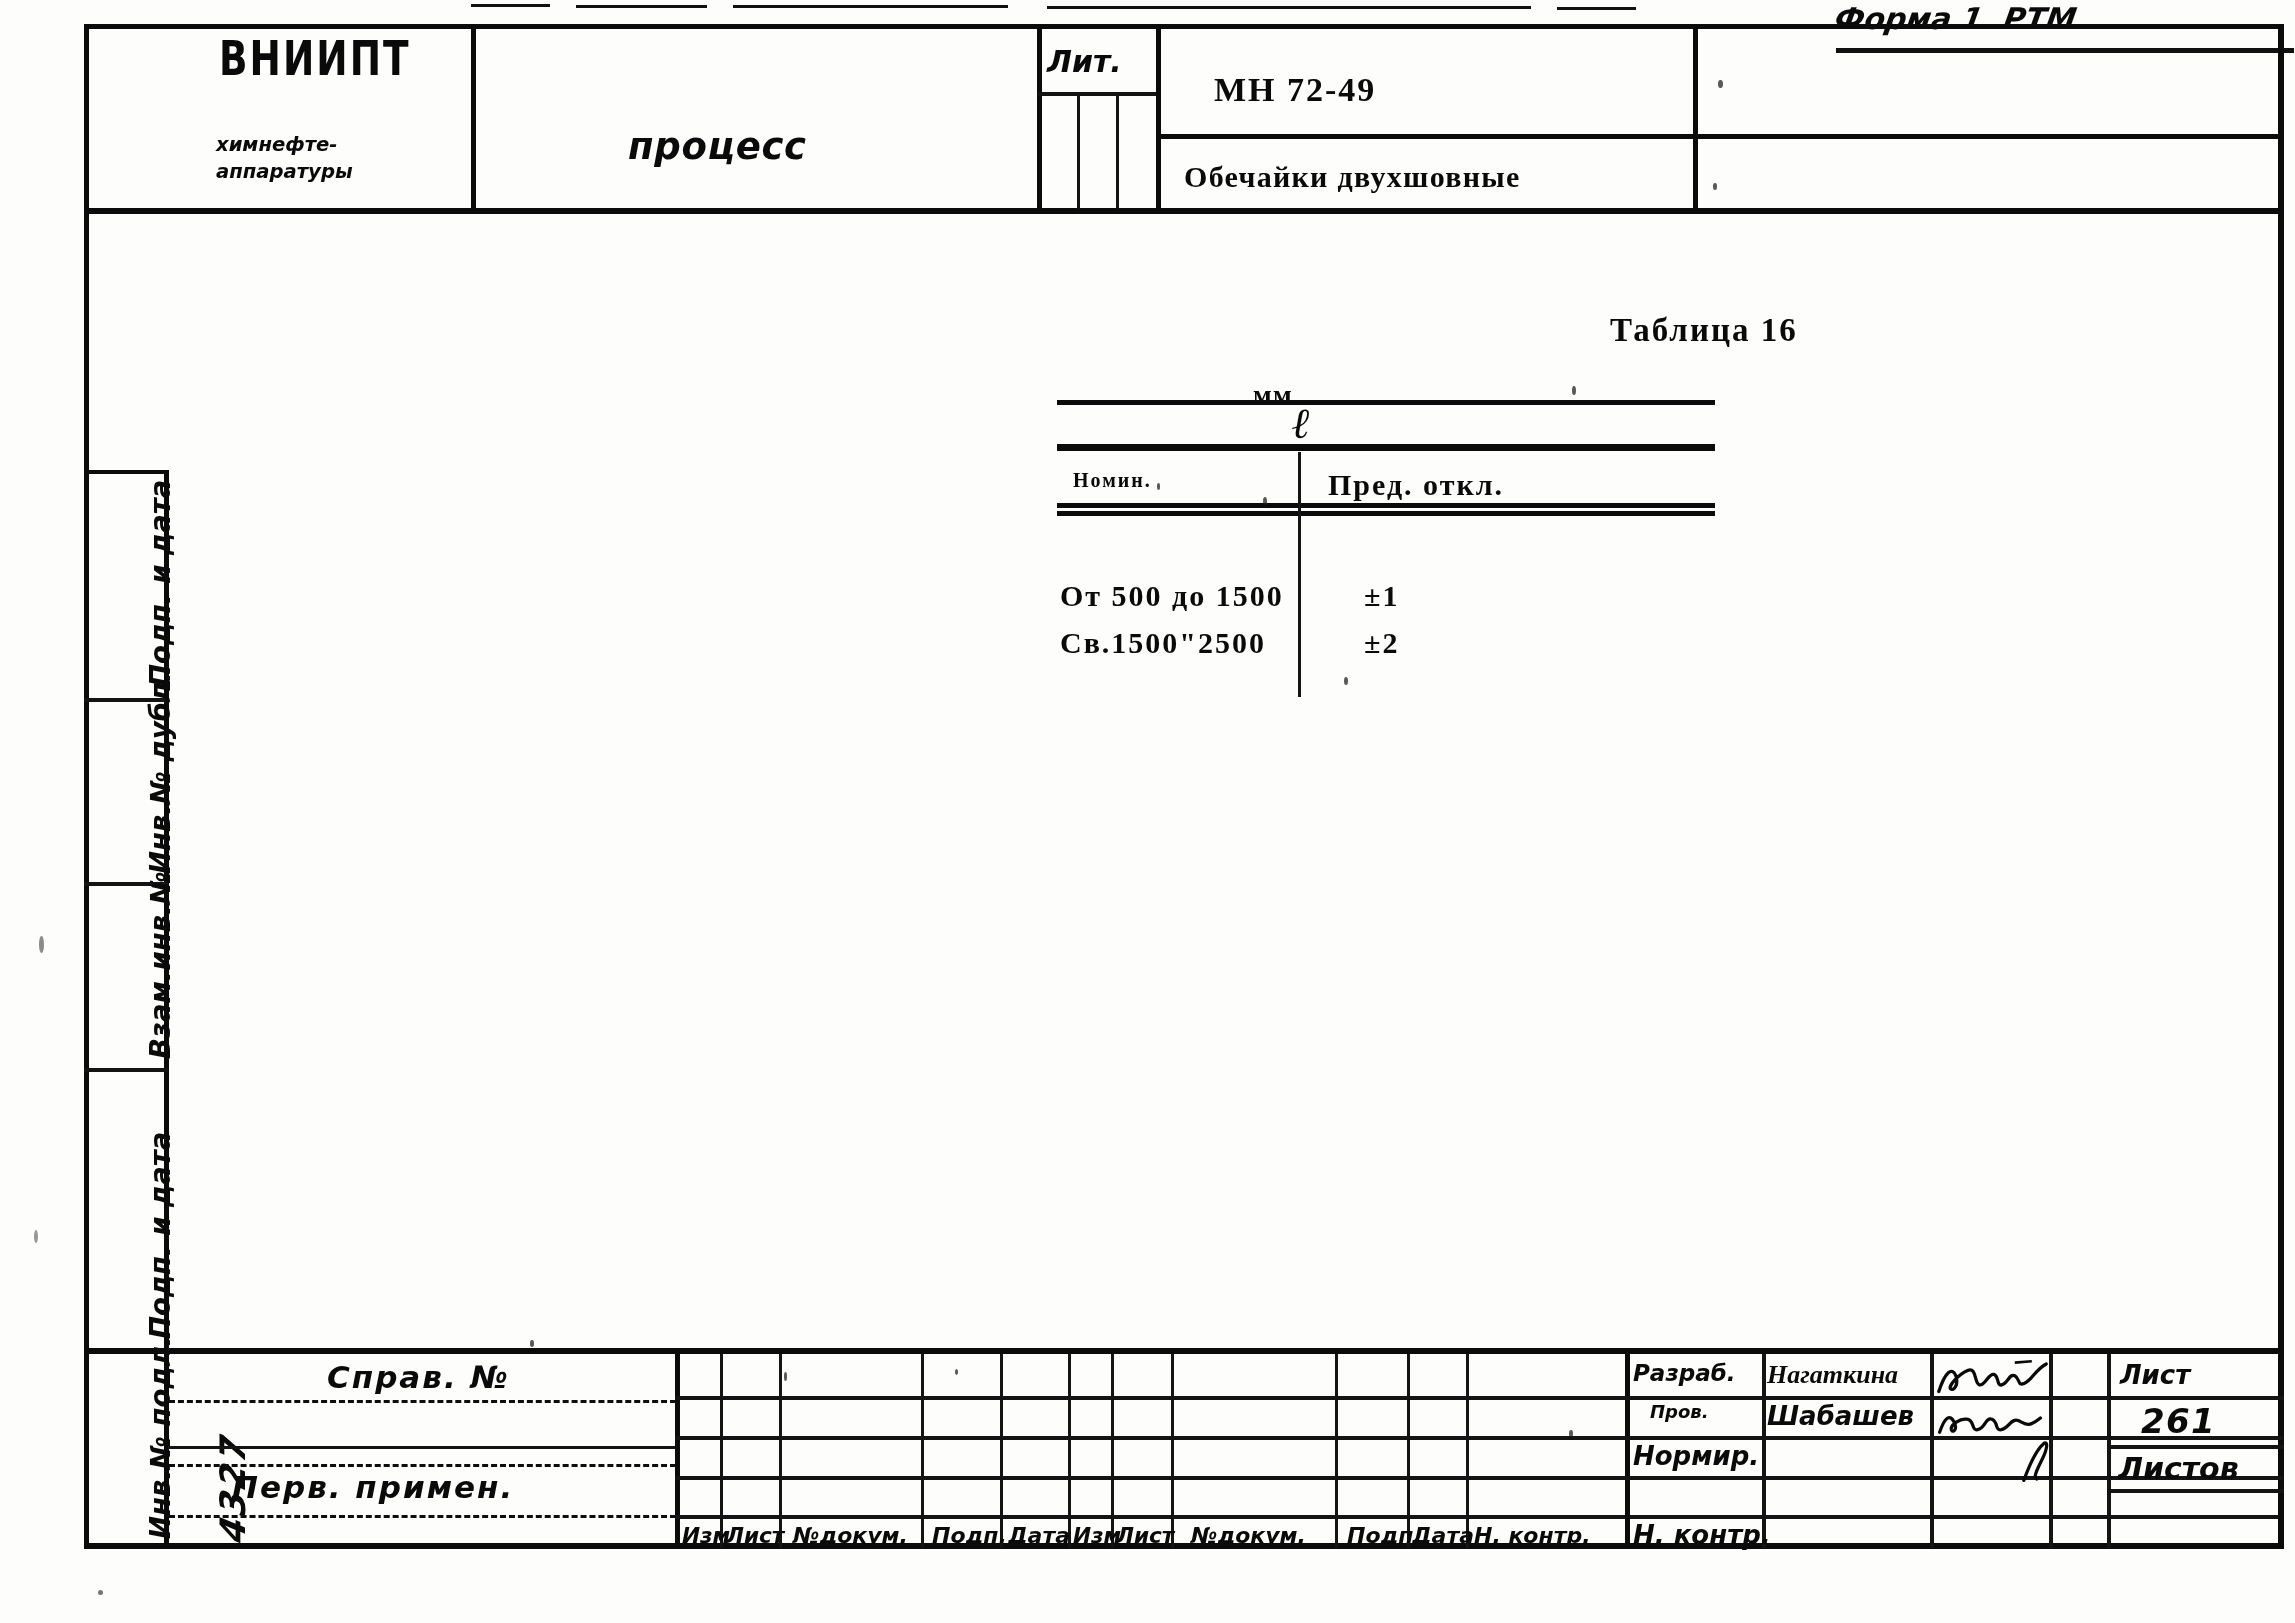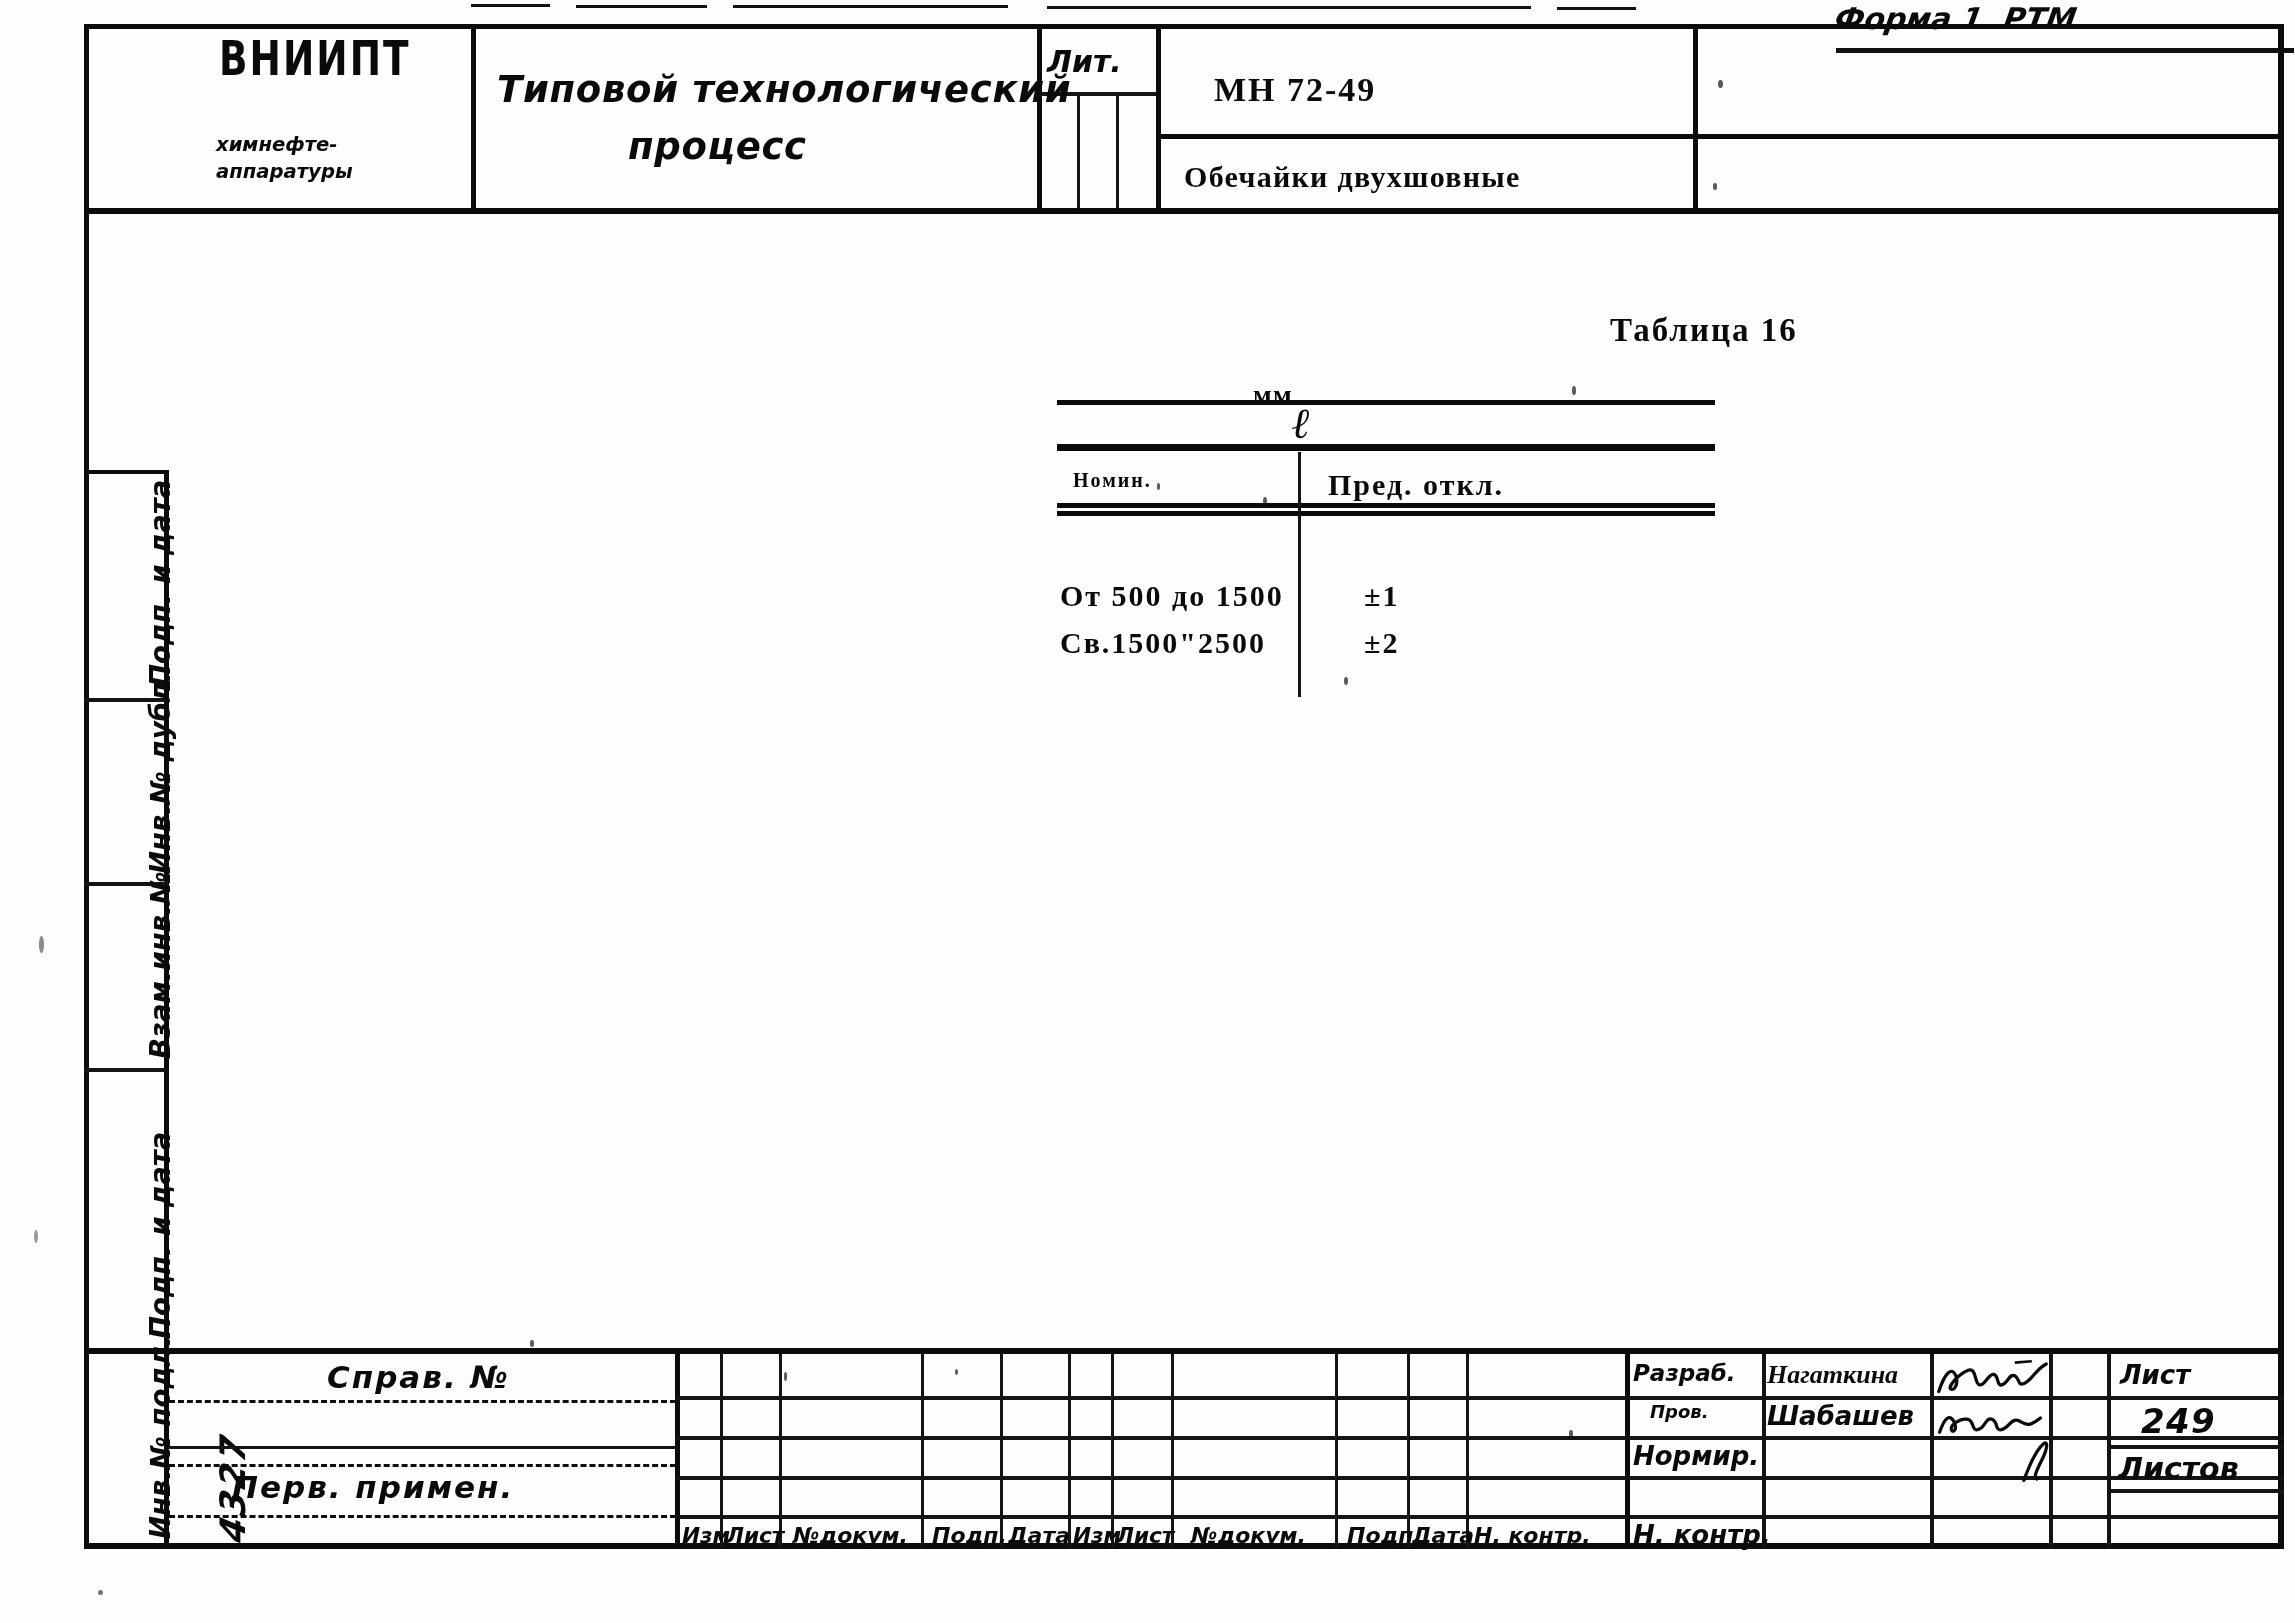--- a/index.html
+++ b/index.html
@@ -129,21 +129,20 @@
   <div class="vline" style="left:1693px;top:23.6px;width:4.6px;height:185px;"></div>
 
   <div class="hline thin" style="left:1038px;top:92px;width:118px;height:3.9px;"></div>
   <div class="vline thin" style="left:1077px;top:96px;width:3.3px;height:113px;"></div>
   <div class="vline thin" style="left:1116px;top:96px;width:3.3px;height:113px;"></div>
 
   <div id="logo-big" style="left:219px;top:30px;">ВНИИПТ</div>
   <div class="logo-sub" style="left:216px;top:133px;">химнефте-</div>
   <div class="logo-sub" style="left:216px;top:160px;">аппаратуры</div>
 
-  <div class="txt hand" style="left:497px;top:71px;font-size:37px;letter-spacing:0.7px;">Типовой технологический</div>
   <div class="txt hand" style="left:628px;top:128px;font-size:37px;letter-spacing:0.7px;">процесс</div>
 
   <div class="txt hand" style="left:1047px;top:47px;font-size:30px;">Лит.</div>
 
   <div class="txt mono-ru" style="left:1214px;top:73px;font-size:34px;letter-spacing:2px;">МН 72-49</div>
   <div class="txt mono-ru" style="left:1184px;top:162px;font-size:30px;letter-spacing:1.3px;">Обечайки двухшовные</div>
 
   <div class="speck" style="left:1718px;top:80px;width:4.6px;height:7.9px;"></div>
   <div class="speck" style="left:1713px;top:183px;width:3.9px;height:6.5px;"></div>
 
@@ -267,21 +266,21 @@
     <path d="M4 40 C12 16, 20 12, 26 24 C32 36, 24 42, 22 36 C20 28, 36 18, 46 20
              C58 22, 52 38, 62 36 C74 34, 74 16, 84 20 C94 24, 88 38, 98 36
              C110 33, 114 18, 124 22 C136 27, 138 34, 158 18" fill="none" stroke="#0a0a0a" stroke-width="5" stroke-linecap="round"></path>
   </svg>
 
   <svg class="sig" style="left:2017px;top:1440px;" width="41" height="43" viewBox="0 0 62 66">
     <path d="M10 62 C18 40, 28 16, 40 6 C48 0, 46 14, 38 30 C30 46, 24 58, 30 60" fill="none" stroke="#0a0a0a" stroke-width="5" stroke-linecap="round"></path>
   </svg>
 
   <div class="txt hand" style="left:2120px;top:1362px;font-size:26px;">Лист</div>
-  <div class="txt hand" style="left:2141px;top:1404px;font-size:34px;letter-spacing:1.3px;">249</div>
+  <div class="txt hand" style="left:2141px;top:1404px;font-size:34px;letter-spacing:1.3px;">261</div>
   <div class="txt hand" style="left:2118px;top:1454px;font-size:30px;font-style:italic;">Листов</div>
 
   <div class="speck" style="left:39px;top:936px;width:4.6px;height:17px;opacity:.5;"></div>
   <div class="speck" style="left:34px;top:1230px;width:3.9px;height:13px;opacity:.45;"></div>
   <div class="speck" style="left:98px;top:1590px;width:5.2px;height:5.2px;opacity:.6;"></div>
   <div class="speck" style="left:784px;top:1372px;width:3.3px;height:9.2px;"></div>
   <div class="speck" style="left:1569px;top:1430px;width:3.9px;height:6.5px;"></div>
   <div class="speck" style="left:955px;top:1369px;width:3.3px;height:5.9px;"></div>
   <div class="speck" style="left:530px;top:1340px;width:3.9px;height:6.5px;"></div>
 

